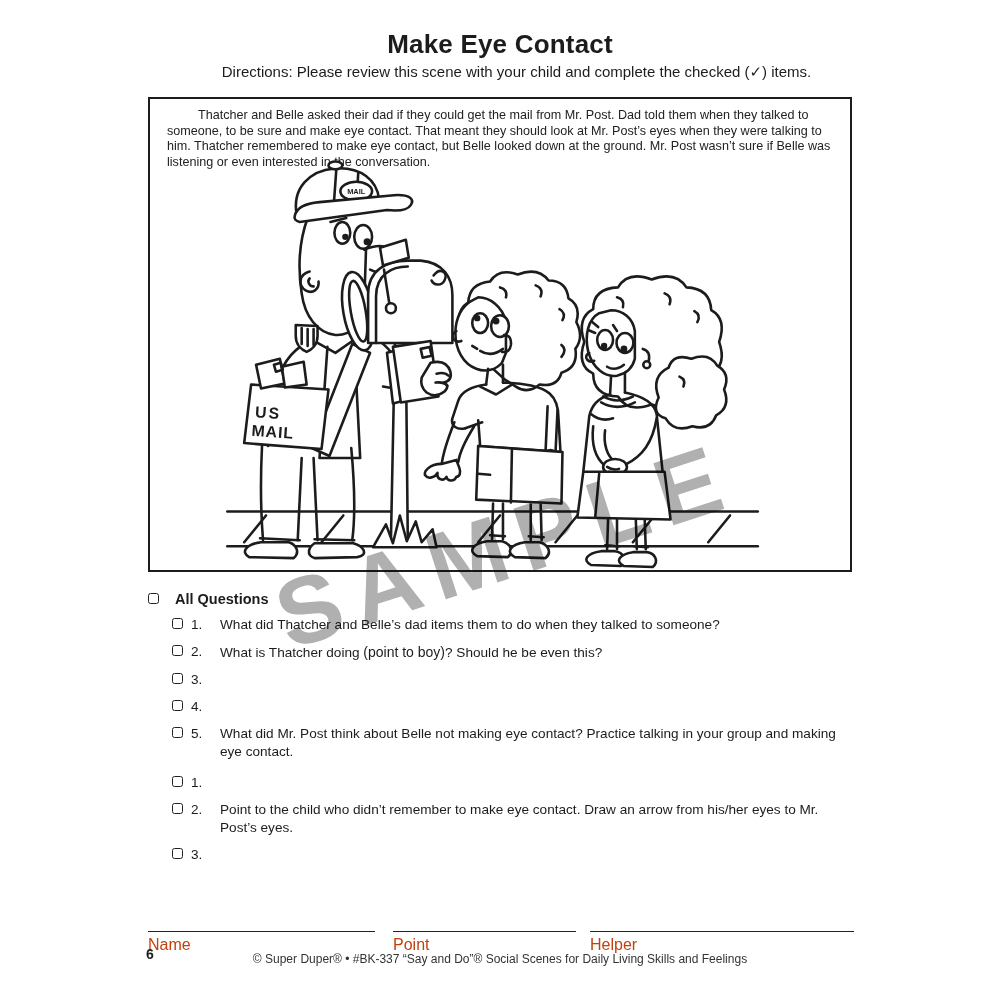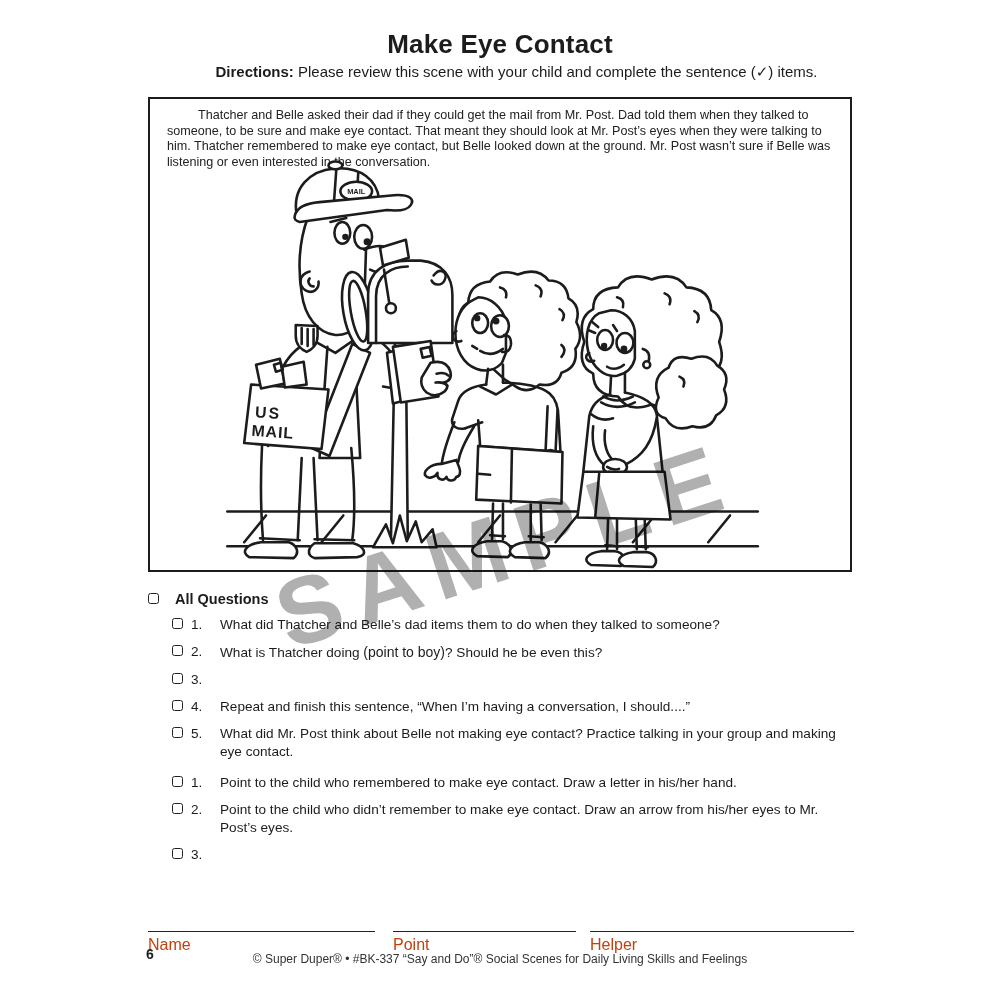--- a/index.html
+++ b/index.html
@@ -2,21 +2,21 @@
 <html><head>
 <meta charset="utf-8">
 <style>
   * { margin:0; padding:0; box-sizing:border-box; }
   html,body { width:1000px; height:1000px; background:#ffffff; font-family:"Liberation Sans", sans-serif; color:#1c1c1c; }
   .page { position:relative; width:1000px; height:1000px; background:#fff; overflow:hidden; }
 
   .title { position:absolute; top:29px; left:0; width:1000px; text-align:center;
            font-size:26px; font-weight:bold; letter-spacing:0.2px; }
   .directions { position:absolute; top:63px; left:0; width:1000px; text-align:center; font-size:15px; }
-  .directions b { font-weight:bold;padding-left:33px; }
+  .directions b { font-weight:normal;padding-left:33px; }
 
   .scene-box { position:absolute; left:148px; top:97px; width:704px; height:475px;
                border:2px solid #1c1c1c; background:#fff; }
   .story { position:absolute; top:9px; left:17px; right:15px; font-size:12.6px; line-height:15.5px;
            text-indent:31px; color:#222; }
   .scene-svg { position:absolute; left:0; top:0; width:700px; height:471px; }
 
   .watermark { position:absolute; left:268px; top:492px; width:470px; text-align:center;
                font-size:95px; font-weight:bold; letter-spacing:13px; white-space:nowrap;
                transform:rotate(-18deg); transform-origin:50% 50%;
@@ -45,21 +45,21 @@
 
   svg text { font-family:"Liberation Sans", sans-serif; font-weight:bold; fill:#1c1c1c; }
 </style>
 </head>
 <body>
 
 <div class="page">
 
   <div class="title">Make Eye Contact</div>
 
-  <div class="directions"><b>Directions:</b><span> Please review this scene with your child and complete the sentence (✓) items.</span></div>
+  <div class="directions"><b>Directions:</b><span> Please review this scene with your child and complete the checked (✓) items.</span></div>
 
   <div class="scene-box">
     <p class="story">Thatcher and Belle asked their dad if they could get the mail from Mr. Post. Dad told them when they talked to someone, to be sure and make eye contact. That meant they should look at Mr. Post’s eyes when they were talking to him. Thatcher remembered to make eye contact, but Belle looked down at the ground. Mr. Post wasn’t sure if Belle was listening or even interested in the conversation.</p>
 
     <svg class="scene-svg" viewBox="0 0 704 475" xmlns="http://www.w3.org/2000/svg">
       <g stroke="#1c1c1c" stroke-width="2.6" fill="none" stroke-linecap="round" stroke-linejoin="round">
 
         <g>
           <path d="M77,416 H612"></path>
           <path d="M77,451 H612"></path>
@@ -212,34 +212,32 @@
       <span class="num">2.</span>
       <span class="txt"><span>What is Thatcher doing </span><span class="small-note">(point to boy)</span><span>? Should he be even this?</span></span>
     </div>
     <div class="item">
       <span class="cbx"></span>
       <span class="num">3.</span>
     </div>
     <div class="item">
       <span class="cbx"></span>
       <span class="num">4.</span>
-      <span class="txt">Repeat and finish this sentence, “When I’m having a conversation, I should....”</span>
     </div>
     <div class="item">
       <span class="cbx"></span>
       <span class="num">5.</span>
       <span class="txt">What did Mr. Post think about Belle not making eye contact? Practice talking in your group and making eye contact.</span>
     </div>
   </div>
 
   <div class="section sec-activities">
     <div class="item">
       <span class="cbx"></span>
       <span class="num">1.</span>
-      <span class="txt">Point to the child who remembered to make eye contact. Draw a letter in his/her hand.</span>
     </div>
     <div class="item">
       <span class="cbx"></span>
       <span class="num">2.</span>
       <span class="txt">Point to the child who didn’t remember to make eye contact. Draw an arrow from his/her eyes to Mr. Post’s eyes.</span>
     </div>
     <div class="item">
       <span class="cbx"></span>
       <span class="num">3.</span>
     </div>

